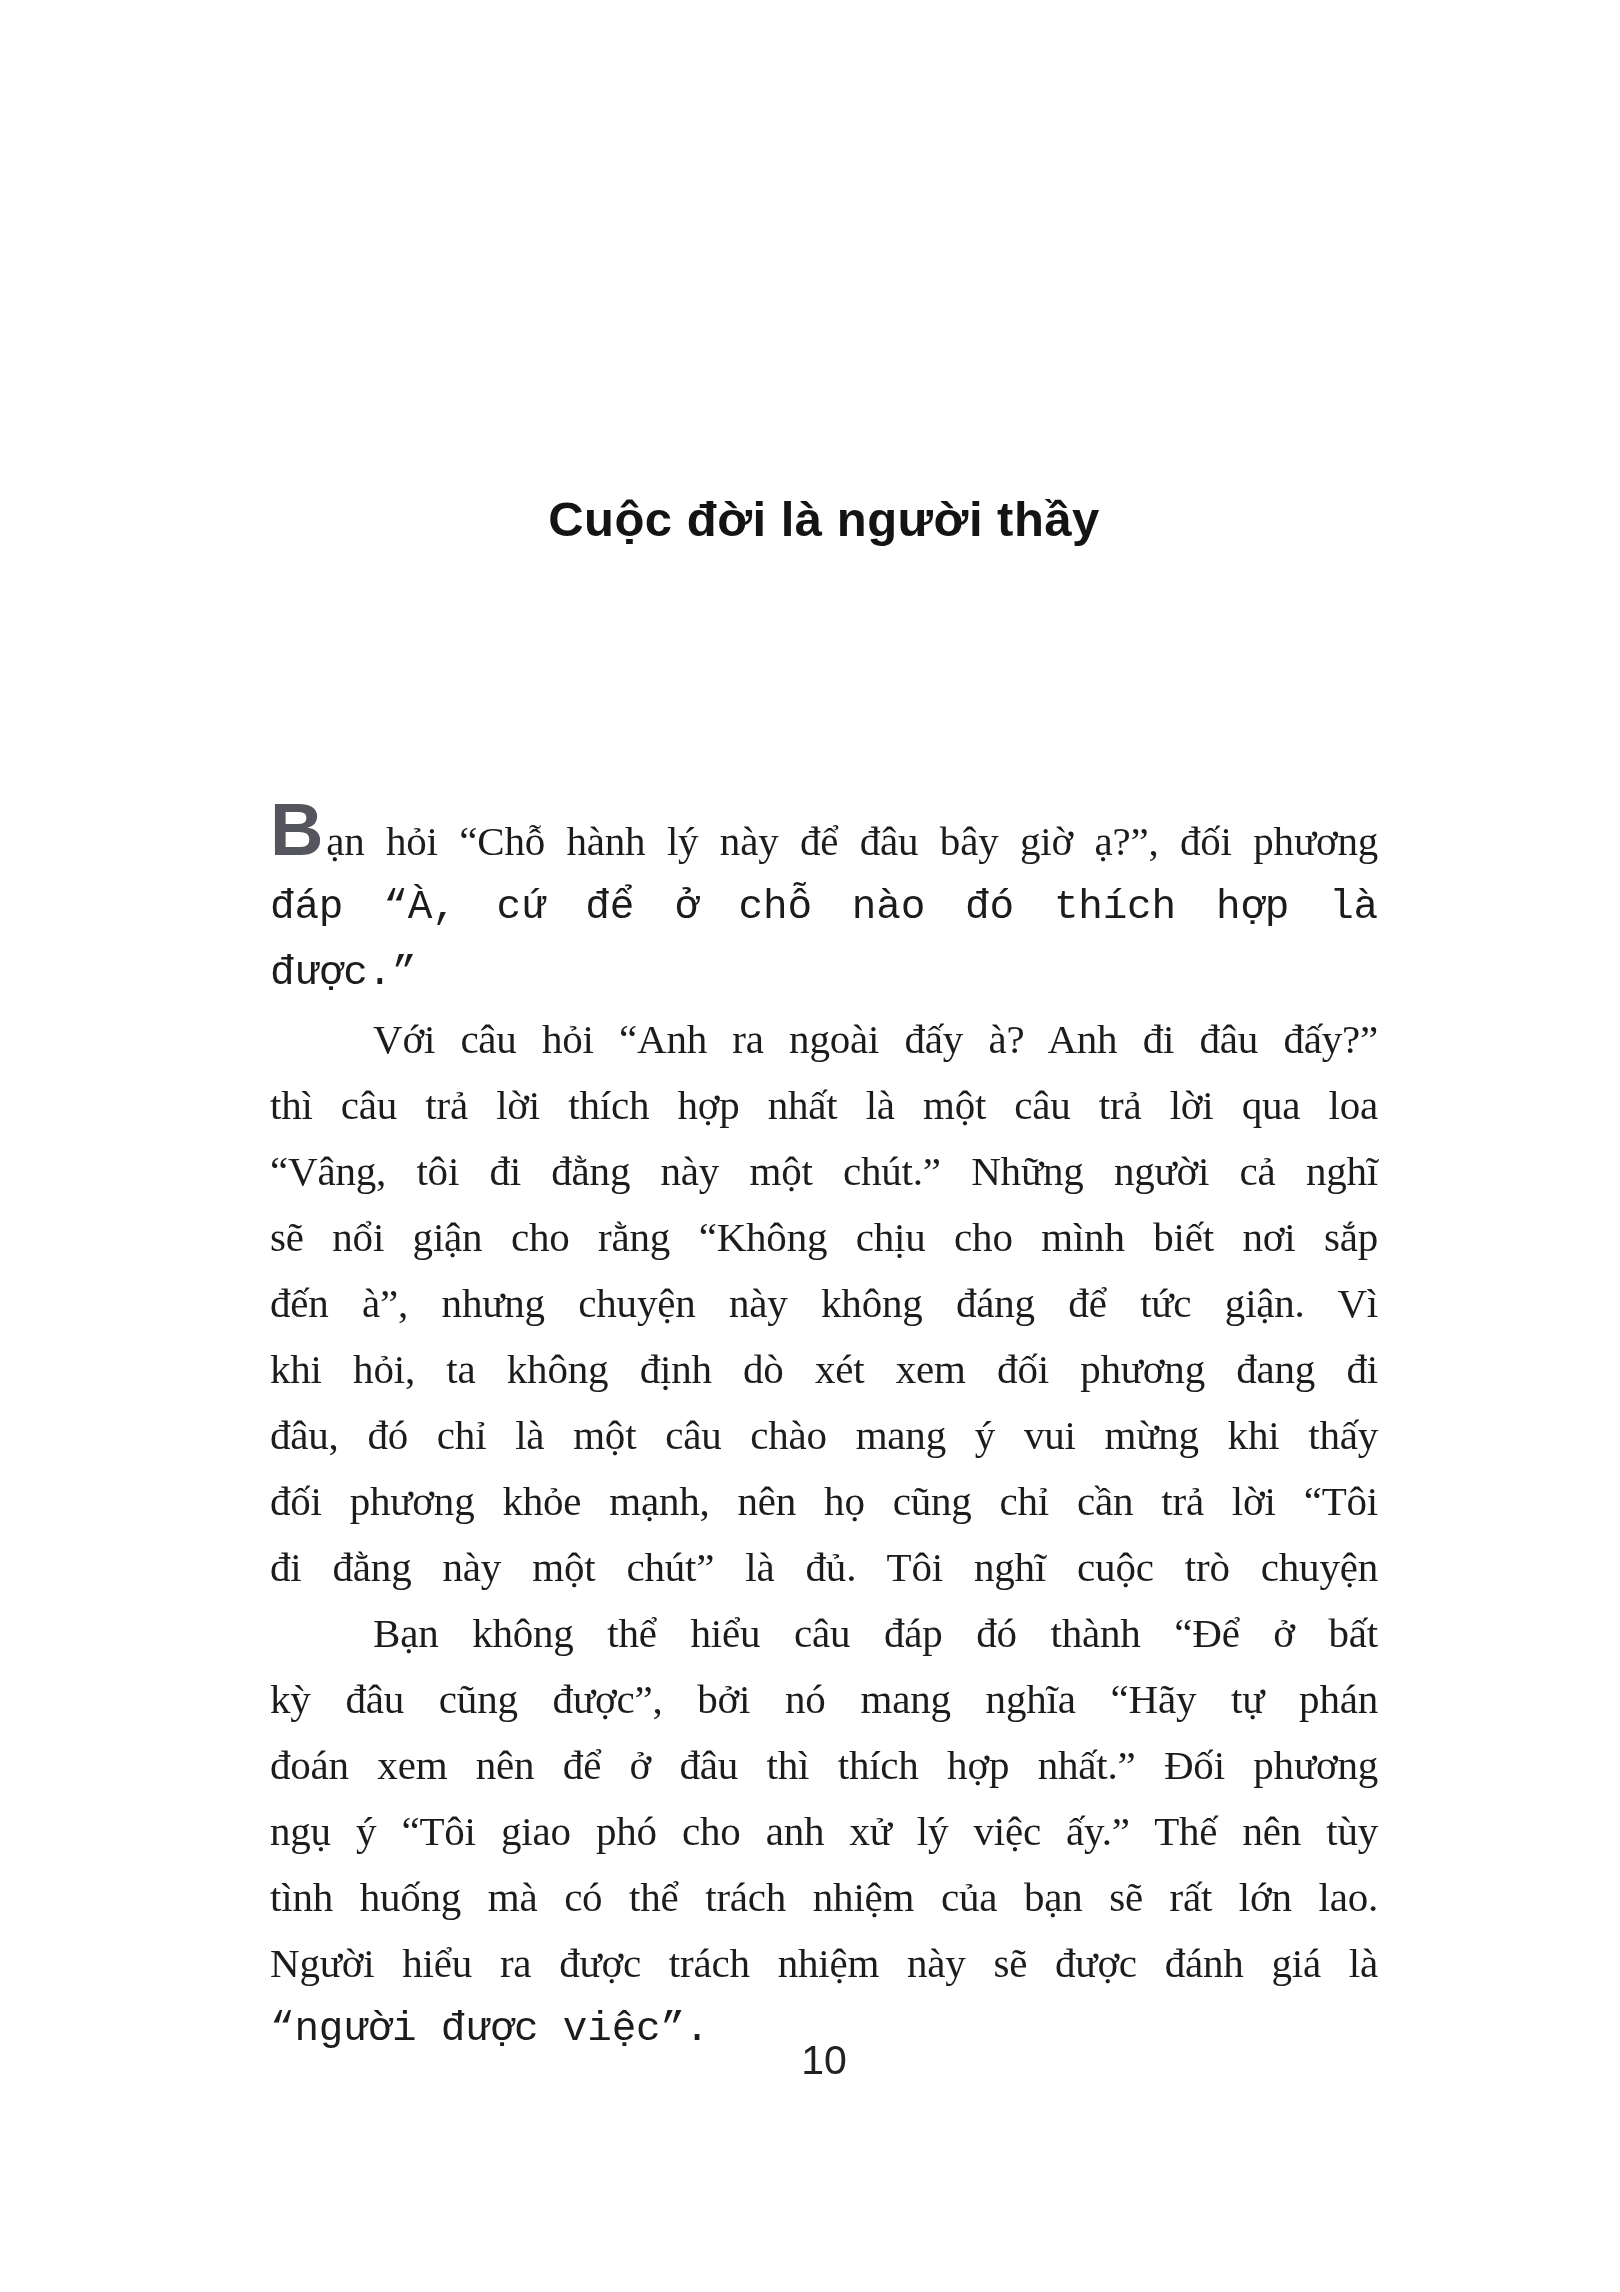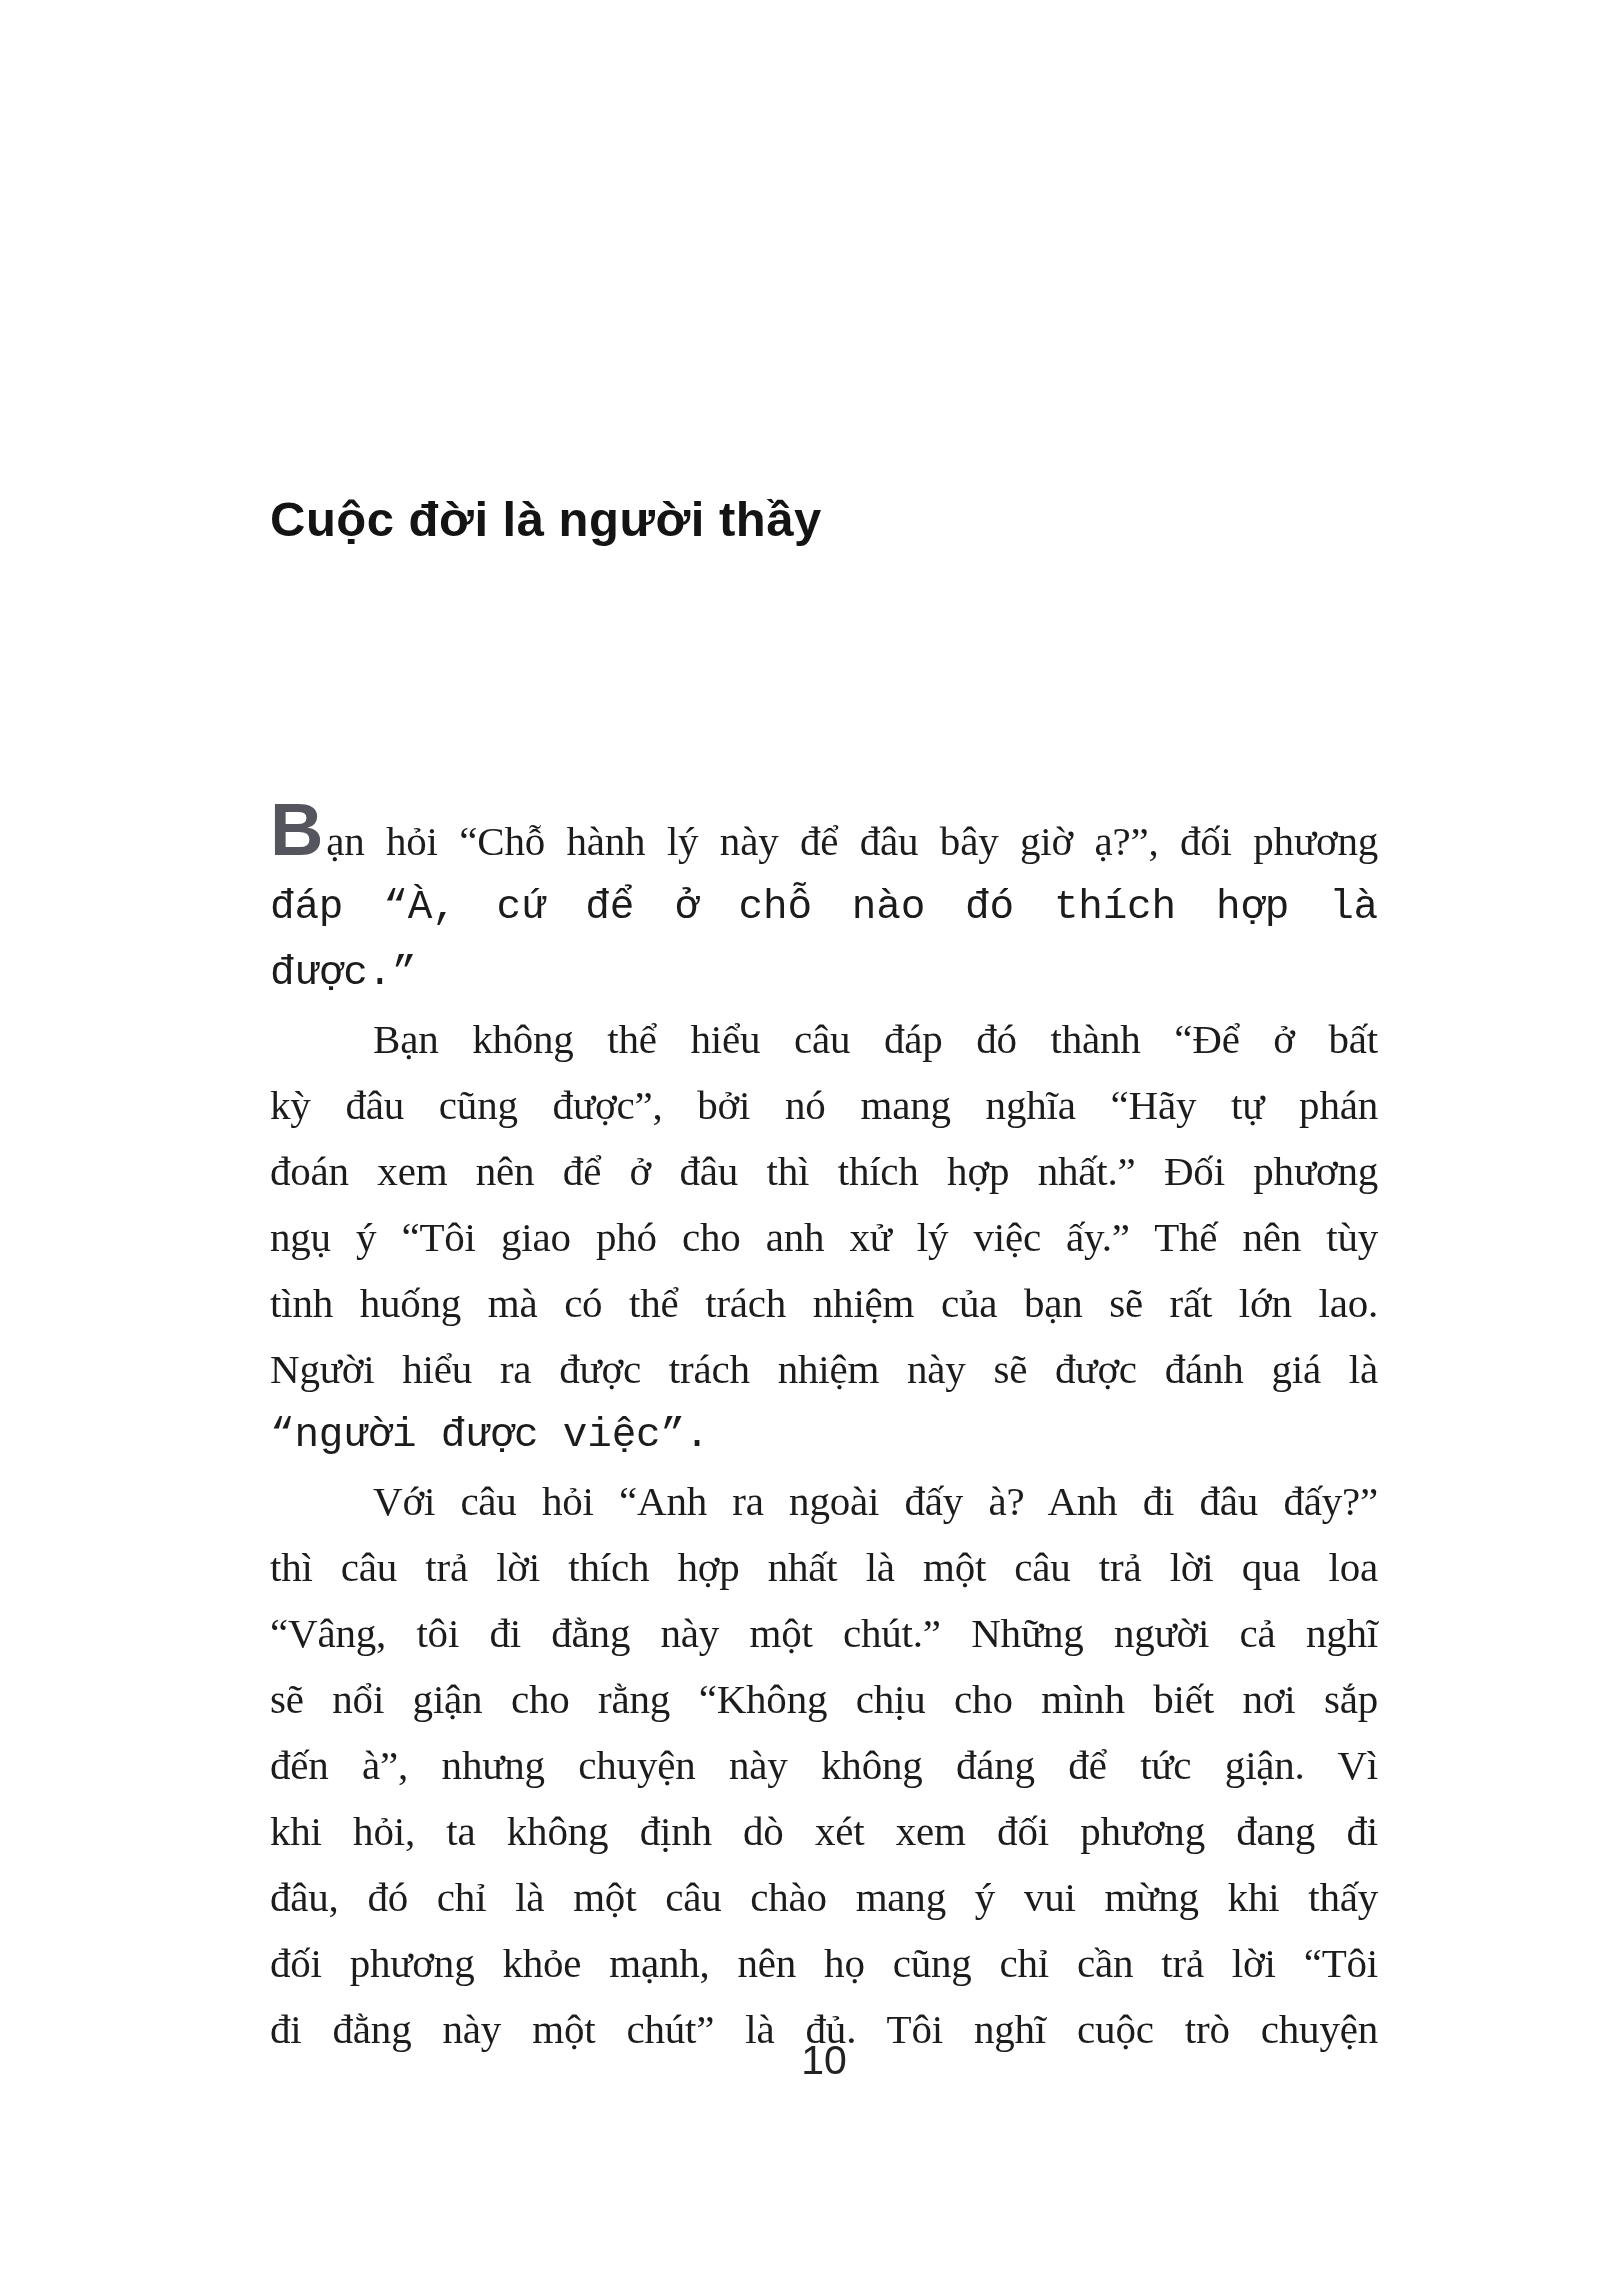--- a/index.html
+++ b/index.html
@@ -15,21 +15,21 @@
     background: #ffffff;
     overflow: hidden;
     font-family: "Liberation Serif", serif;
     color: #1c1c1c;
   }
   .chapter-title {
     position: absolute;
     top: 476px;
     left: 270px;
     width: 1108px;
-    text-align: left;
+    text-align: center;
     font-family: "Liberation Sans", sans-serif;
     font-weight: 700;
     font-size: 49px;
     line-height: 86px;
     color: #141414;
     letter-spacing: 0.5px;
   }
   .body-text {
     position: absolute;
     top: 808px;
@@ -80,37 +80,37 @@
   <div class="chapter-title">
     <div>Cuộc đời là người thầy</div>
   </div>
 
   <div class="body-text">
       <div>
         <div class="line"><span class="initial">B</span>ạn hỏi “Chỗ hành lý này để đâu bây giờ ạ?”, đối phương</div>
         <div class="line last">đáp “À, cứ để ở chỗ nào đó thích hợp là được.”</div>
       </div>
       <div>
-        <div class="line indent">Bạn không thể hiểu câu đáp đó thành “Để ở bất</div>
-        <div class="line">kỳ đâu cũng được”, bởi nó mang nghĩa “Hãy tự phán</div>
-        <div class="line">đoán xem nên để ở đâu thì thích hợp nhất.” Đối phương</div>
-        <div class="line">ngụ ý “Tôi giao phó cho anh xử lý việc ấy.” Thế nên tùy</div>
-        <div class="line">tình huống mà có thể trách nhiệm của bạn sẽ rất lớn lao.</div>
-        <div class="line">Người hiểu ra được trách nhiệm này sẽ được đánh giá là</div>
-        <div class="line last">“người được việc”.</div>
-      </div>
-      <div>
         <div class="line indent">Với câu hỏi “Anh ra ngoài đấy à? Anh đi đâu đấy?”</div>
         <div class="line">thì câu trả lời thích hợp nhất là một câu trả lời qua loa</div>
         <div class="line">“Vâng, tôi đi đằng này một chút.” Những người cả nghĩ</div>
         <div class="line">sẽ nổi giận cho rằng “Không chịu cho mình biết nơi sắp</div>
         <div class="line">đến à”, nhưng chuyện này không đáng để tức giận. Vì</div>
         <div class="line">khi hỏi, ta không định dò xét xem đối phương đang đi</div>
         <div class="line">đâu, đó chỉ là một câu chào mang ý vui mừng khi thấy</div>
         <div class="line">đối phương khỏe mạnh, nên họ cũng chỉ cần trả lời “Tôi</div>
         <div class="line">đi đằng này một chút” là đủ. Tôi nghĩ cuộc trò chuyện</div>
       </div>
+      <div>
+        <div class="line indent">Bạn không thể hiểu câu đáp đó thành “Để ở bất</div>
+        <div class="line">kỳ đâu cũng được”, bởi nó mang nghĩa “Hãy tự phán</div>
+        <div class="line">đoán xem nên để ở đâu thì thích hợp nhất.” Đối phương</div>
+        <div class="line">ngụ ý “Tôi giao phó cho anh xử lý việc ấy.” Thế nên tùy</div>
+        <div class="line">tình huống mà có thể trách nhiệm của bạn sẽ rất lớn lao.</div>
+        <div class="line">Người hiểu ra được trách nhiệm này sẽ được đánh giá là</div>
+        <div class="line last">“người được việc”.</div>
+      </div>
     </div>
 
   <div class="page-number">10</div>
 
 </div>
 
 
 </body></html>

